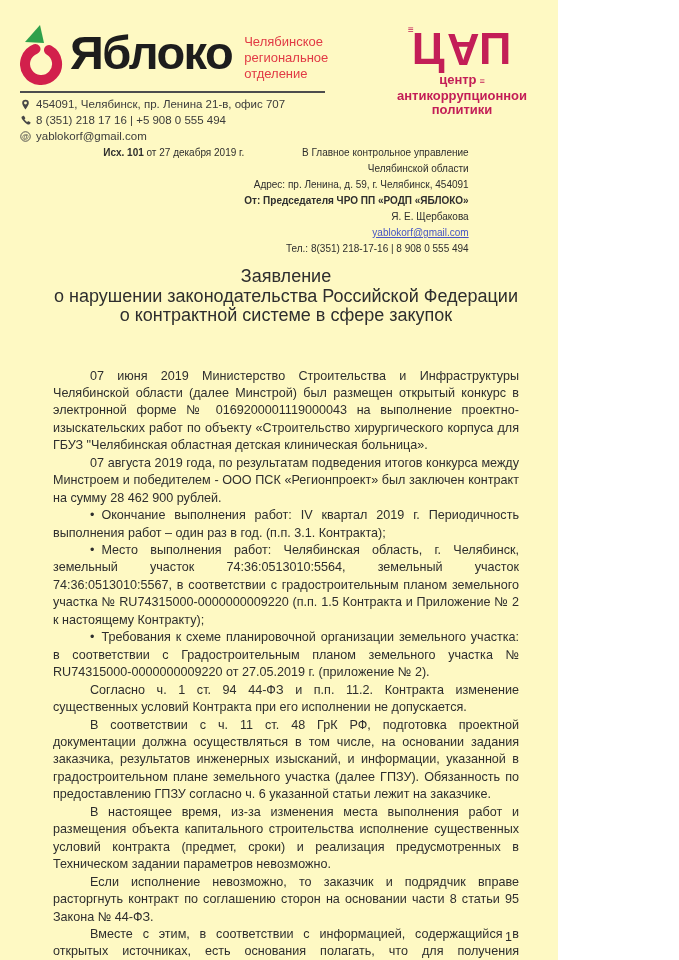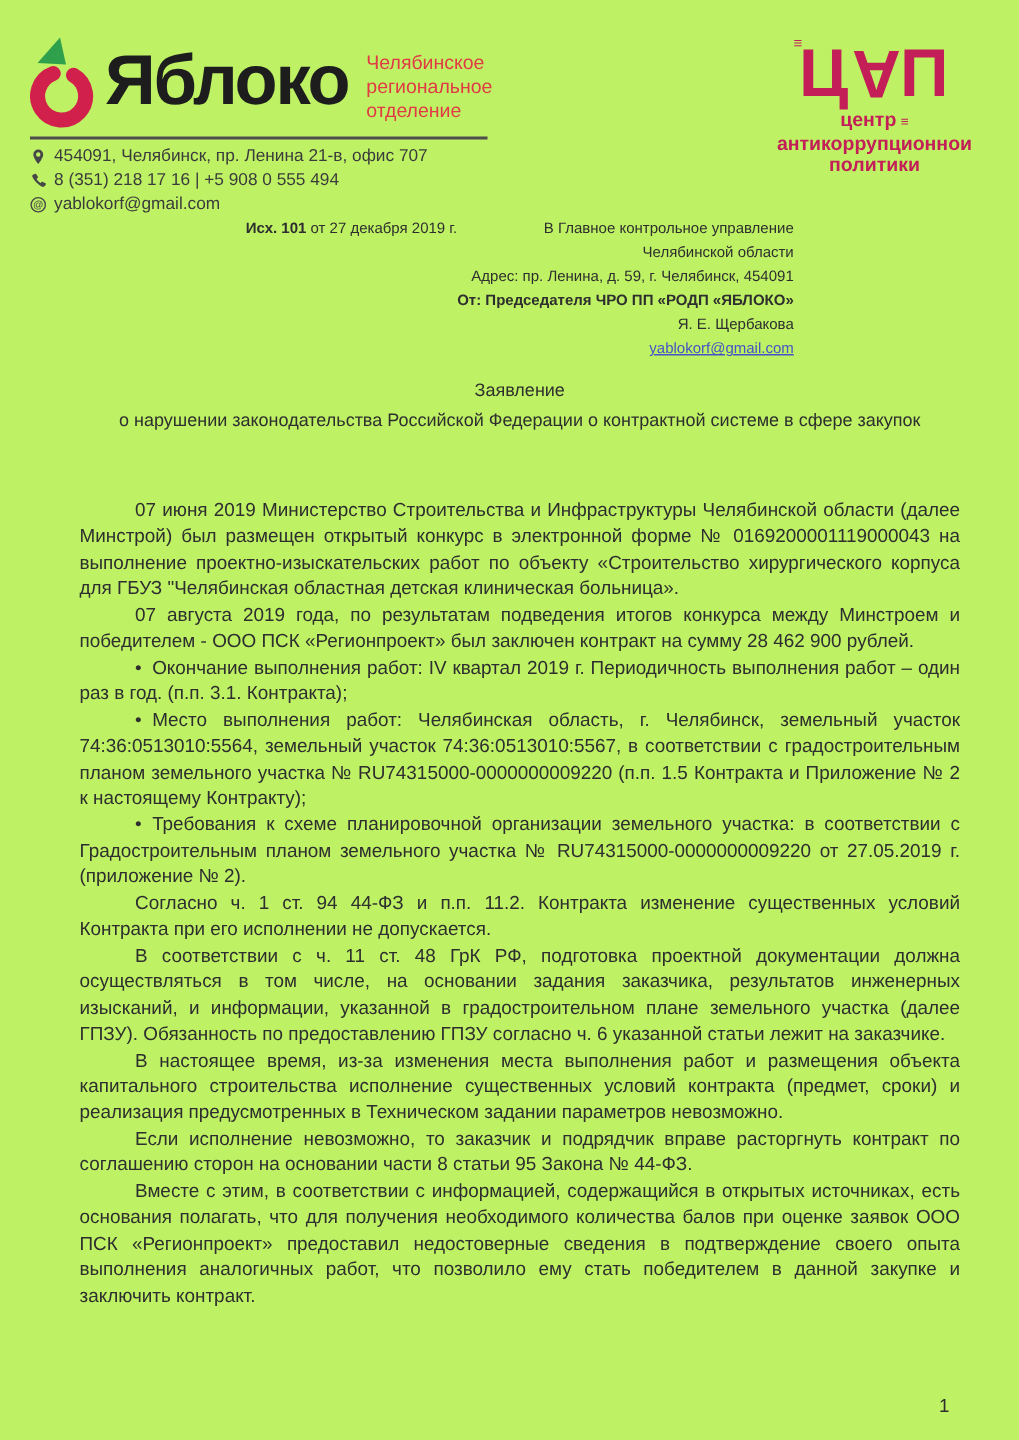--- a/index.html
+++ b/index.html
@@ -1,17 +1,17 @@
 <!DOCTYPE html>
 <html lang="ru"><head>
 <meta charset="utf-8">
 <style>
   html,body{margin:0;padding:0;background:#ffffff;}
   .page{
-    position:relative;width:679px;height:960px;background:#bef264;overflow:hidden;
+    position:relative;width:558px;height:960px;background:#fef9c3;overflow:hidden;
     font-family:"Liberation Sans","DejaVu Sans",sans-serif;color:#2e2e2e;
   }
   
   .brand{position:absolute;top:22px;left:20px;display:flex;align-items:flex-start;}
   .apple-icon{margin-right:4px;}
   .wordmark{font-size:47px;font-weight:700;color:#1d1d1d;letter-spacing:-1.5px;line-height:58px;margin-top:2px;}
   .region{margin:12px 0 0 12px;font-size:13px;font-weight:400;color:#e13a45;line-height:16px;}
   .brand-rule{position:absolute;top:91px;left:20px;width:305px;height:2px;background:#4d4d4d;}
   .contacts{position:absolute;top:97px;left:20px;font-size:11.5px;color:#3b3b3b;line-height:14px;}
   .contact-row{display:flex;align-items:center;margin-bottom:2px;}
@@ -26,21 +26,21 @@
   .cap-line2{font-size:13px;line-height:15px;}
   .cap-line3{font-size:13px;line-height:14px;}
   
   .content{position:absolute;top:145px;left:53px;right:39px;}
   .meta-row{display:flex;justify-content:center;align-items:flex-start;font-size:10px;line-height:16px;}
   .outgoing{white-space:nowrap;}
   .outgoing b{font-weight:700;}
   .recipient{text-align:right;}
   .recipient .bold{font-weight:700;}
   .recipient a{color:#4453c5;text-decoration:underline;}
-  .doc-title{margin:10px auto 8px auto;max-width:545px;text-align:center;font-size:12px;line-height:19.5px;}
+  .doc-title{margin:10px auto 8px auto;max-width:545px;text-align:center;font-size:18px;line-height:19.5px;}
   .body-text{font-size:12.6px;line-height:17.45px;margin-top:42px;}
   .para{margin:0;text-indent:37px;text-align:justify;}
   .para .dot{margin-right:7px;}
   .pagenum{position:absolute;right:46px;bottom:16px;font-size:12.5px;color:#2e2e2e;}
 </style>
 </head>
 <body>
 
 <div class="page">
 
@@ -92,20 +92,21 @@
 
     <div class="meta-row">
       <div class="outgoing"><b>Исх. 101</b><span> от 27 декабря 2019 г.</span></div>
       <div class="recipient">
         <div>В Главное контрольное управление</div>
         <div>Челябинской области</div>
         <div>Адрес: пр. Ленина, д. 59, г. Челябинск, 454091</div>
         <div class="bold">От: Председателя ЧРО ПП «РОДП «ЯБЛОКО»</div>
         <div>Я. Е. Щербакова</div>
         <div><a href="#">yablokorf@gmail.com</a></div>
+        <div>Тел.: 8(351) 218-17-16 | 8 908 0 555 494</div>
       </div>
     </div>
 
     <div class="doc-title">
       <div>Заявление</div>
       <div>о нарушении законодательства Российской Федерации о контрактной системе в сфере закупок</div>
     </div>
 
     <div class="body-text">
       <p class="para">07 июня 2019 Министерство Строительства и Инфраструктуры Челябинской области (далее Минстрой) был размещен открытый конкурс в электронной форме № 0169200001119000043 на выполнение проектно-изыскательских работ по объекту «Строительство хирургического корпуса для ГБУЗ "Челябинская областная детская клиническая больница».</p>

